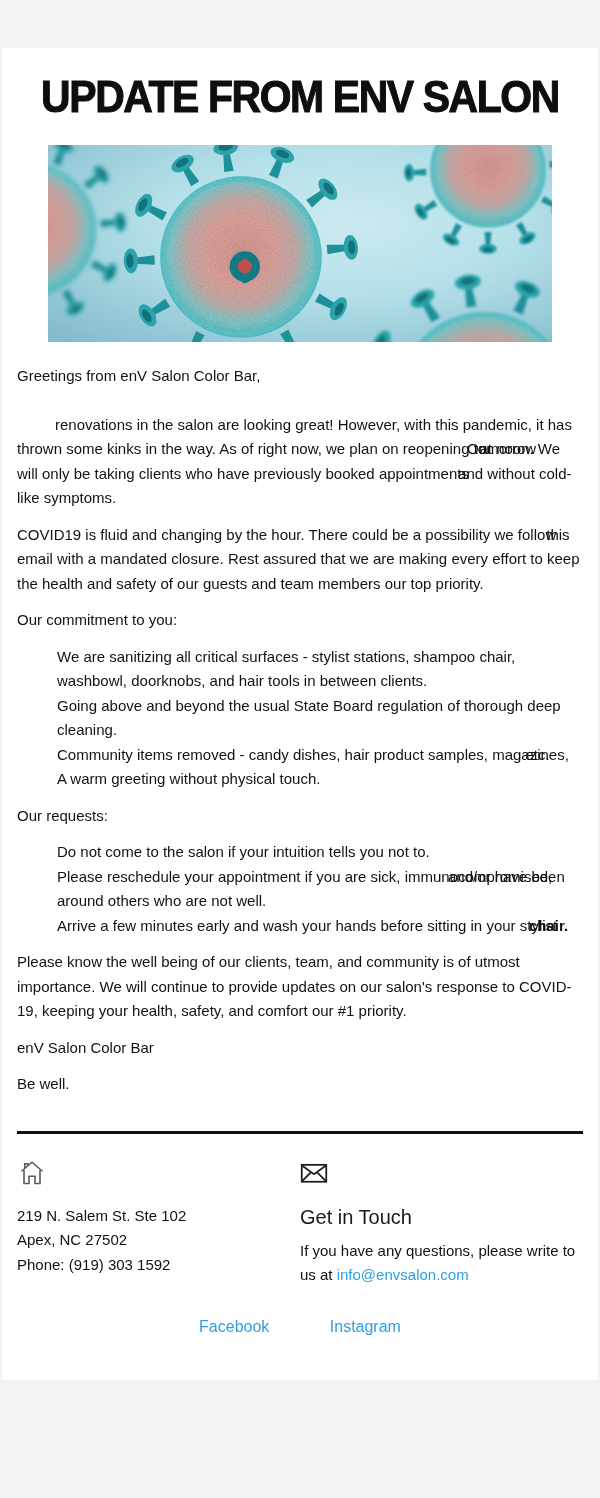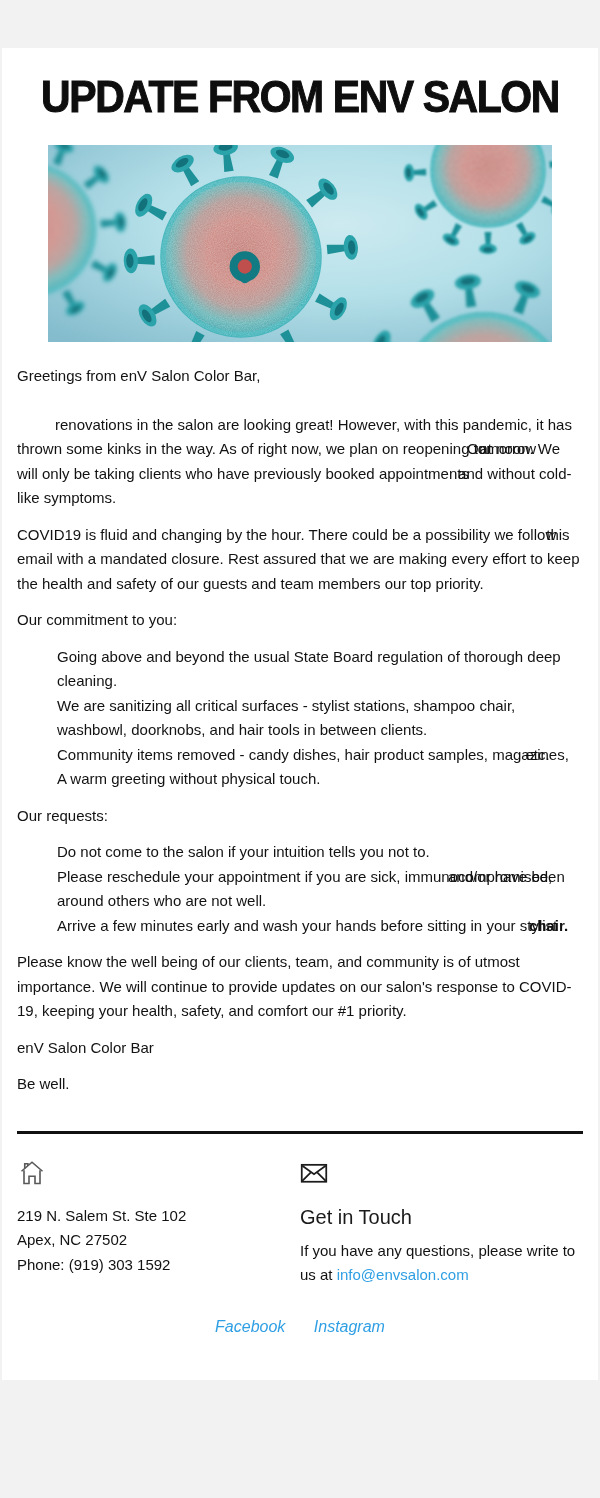--- a/index.html
+++ b/index.html
@@ -32,21 +32,21 @@
   hr.rule { border:none; border-top:3px solid #111111; margin:34px 15px 24px; }
   .footer-cols { display:flex; justify-content:space-between; padding:0 15px; }
   .fcol { width:283px; }
   .fcol .icon { display:block; height:34px; }
   .fcol h3 { margin:14px 0 2px; font-size:20px; font-weight:400; color:#1a1a1a; }
   .fcol .fline, .fcol .ftext { font-size:15px; line-height:24.5px; }
   .fcol .ftext { margin-top:10px; }
   .flines { margin-top:12px; }
   a { color:var(--link,#2f9fe4); text-decoration:none; }
   .social { text-align:center; padding:30px 0 44px; font-size:16px; }
-  .social a { margin:0 12px;font-style:italic; }
+  .social a { margin:0 28px; }
 </style>
 </head>
 <body>
 
 <div class="card">
 
   <h1 class="title">UPDATE FROM ENV SALON</h1>
 
   <svg class="hero" width="504" height="197" viewBox="0 0 504 197" aria-hidden="true">
     <defs>
@@ -115,22 +115,22 @@
       </g>
     </g>
   </svg>
 
   <div class="content">
       <p><span>Greetings from enV Salon Color Bar,</span></p>
       <p class="indent"><span>renovations in the salon are looking great! However, with this pandemic, it has thrown some kinks in the way. As of right now, we plan on reopening </span><span class="ovgroup"><span>tomorrow</span><span class="ov" style="margin-left: -8.3ch;">Our</span><span class="ov" style="margin-left: -1.5ch;">at noon.</span></span><span> We will only be taking clients who have previously booked </span><span class="ovgroup"><span>appointments</span><span class="ov" style="margin-left: -1.3ch;">and</span></span><span> without cold-like symptoms.</span></p>
       <p><span>COVID19 is fluid and changing by the hour. There could be a possibility we </span><span class="ovgroup"><span>follow</span><span class="ov" style="margin-left: -1.2ch;">this</span></span><span> email with a mandated closure. Rest assured that we are making every effort to keep the health and safety of our guests and team members our top priority.</span></p>
       <p><span>Our commitment to you:</span></p>
       <ul class="blist">
+        <li><span>We are sanitizing all critical surfaces - stylist stations, shampoo chair, washbowl, doorknobs, and hair tools in between clients.</span></li>
         <li><span>Going above and beyond the usual State Board regulation of thorough deep cleaning.</span></li>
-        <li><span>We are sanitizing all critical surfaces - stylist stations, shampoo chair, washbowl, doorknobs, and hair tools in between clients.</span></li>
         <li><span>Community items removed - candy dishes, hair product samples, </span><span class="ovgroup"><span>magazines,</span><span class="ov" style="margin-left: -5.2ch;">etc.</span></span></li>
         <li><span>A warm greeting without physical touch.</span></li>
       </ul>
       <p><span>Our requests:</span></p>
       <ul class="blist">
         <li><span>Do not come to the salon if your intuition tells you not to.</span></li>
         <li><span>Please reschedule your appointment if you are sick, </span><span class="ovgroup"><span>immunocompromised,</span><span class="ov" style="margin-left: -12.5ch;">and/or have been</span></span><span> around others who are not well.</span></li>
         <li><span>Arrive a few minutes early and wash your hands before sitting in your </span><span class="ovgroup"><span>stylist</span><span class="ov" style="margin-left: -3.4ch; font-weight: bold;">chair.</span></span></li>
       </ul>
       <p><span>Please know the well being of our clients, team, and community is of utmost importance. We will continue to provide updates on our salon's response to COVID-19, keeping your health, safety, and comfort our #1 priority.</span></p>

